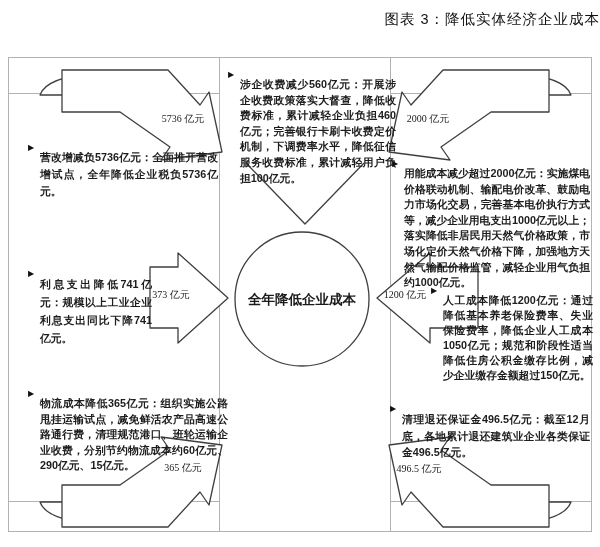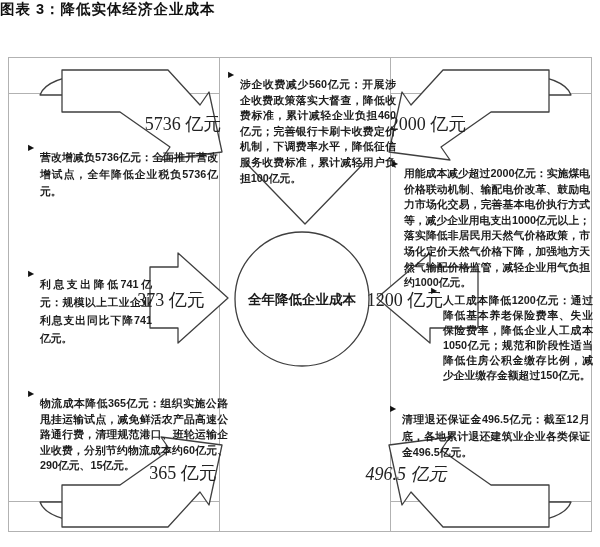--- a/index.html
+++ b/index.html
@@ -1,46 +1,46 @@
 <!DOCTYPE html>
 <html><head>
 <meta charset="utf-8">
 <style>
   html,body{margin:0;padding:0;background:#ffffff;}
   #canvas{
     position:relative;width:600px;height:547px;background:#ffffff;overflow:hidden;
     font-family:"Liberation Sans","DejaVu Sans",sans-serif;color:#1d1d1d;
   }
   #figure-title{
-    position:absolute;left:0;top:0;width:100%;text-align:left;
-    font-size:14.5px;font-weight:bold;letter-spacing:1px;color:#111;
+    position:absolute;left:0;top:10px;width:100%;text-align:right;
+    font-size:14.5px;font-weight:normal;letter-spacing:1px;color:#111;
   }
   svg.layer{position:absolute;left:0;top:0;}
   .block{position:absolute;font-size:10.8px;font-weight:600;text-align:justify;}
   .block .bullet{position:absolute;left:0;top:2px;font-size:8px;color:#111;}
   .block .body{display:block;padding-left:12px;margin-top:12px;}
   .b-tax{left:28px;top:137px;width:190px;line-height:17px;}
   .b-fees{left:228px;top:65px;width:168px;line-height:15.6px;}
   .b-energy{left:392px;top:154px;width:198px;line-height:15.6px;}
   .b-interest{left:28px;top:263px;width:124px;line-height:18px;}
   .b-labor{left:431px;top:281px;width:162px;line-height:15px;}
   .b-logistics{left:28px;top:384px;width:200px;line-height:15.6px;}
   .b-deposits{left:390px;top:399px;width:200px;line-height:16.5px;}
   .amount{
     position:absolute;width:140px;height:18px;text-align:center;
     font-family:"Liberation Serif","DejaVu Serif",serif;
-    font-size:18px;color:#222;white-space:nowrap;
+    font-size:10px;color:#222;white-space:nowrap;
   }
   .a-tax{left:113px;top:112px;}
   .a-energy{left:358px;top:112px;}
   .a-fees{left:236px;top:176px;}
   .a-interest{left:101px;top:288px;}
   .a-labor{left:335px;top:288px;}
   .a-logistics{left:113px;top:461px;}
-  .a-deposits{left:336px;top:462px;font-style:italic;}
+  .a-deposits{left:349px;top:462px;}
   #center-text{
     position:absolute;left:232px;top:236px;width:140px;height:126px;
     display:flex;flex-direction:column;align-items:center;justify-content:center;
     font-size:13.5px;font-weight:600;color:#1a1a1a;line-height:25px;text-align:left;
   }
 </style>
 </head>
 <body>
 
 <div id="canvas">

